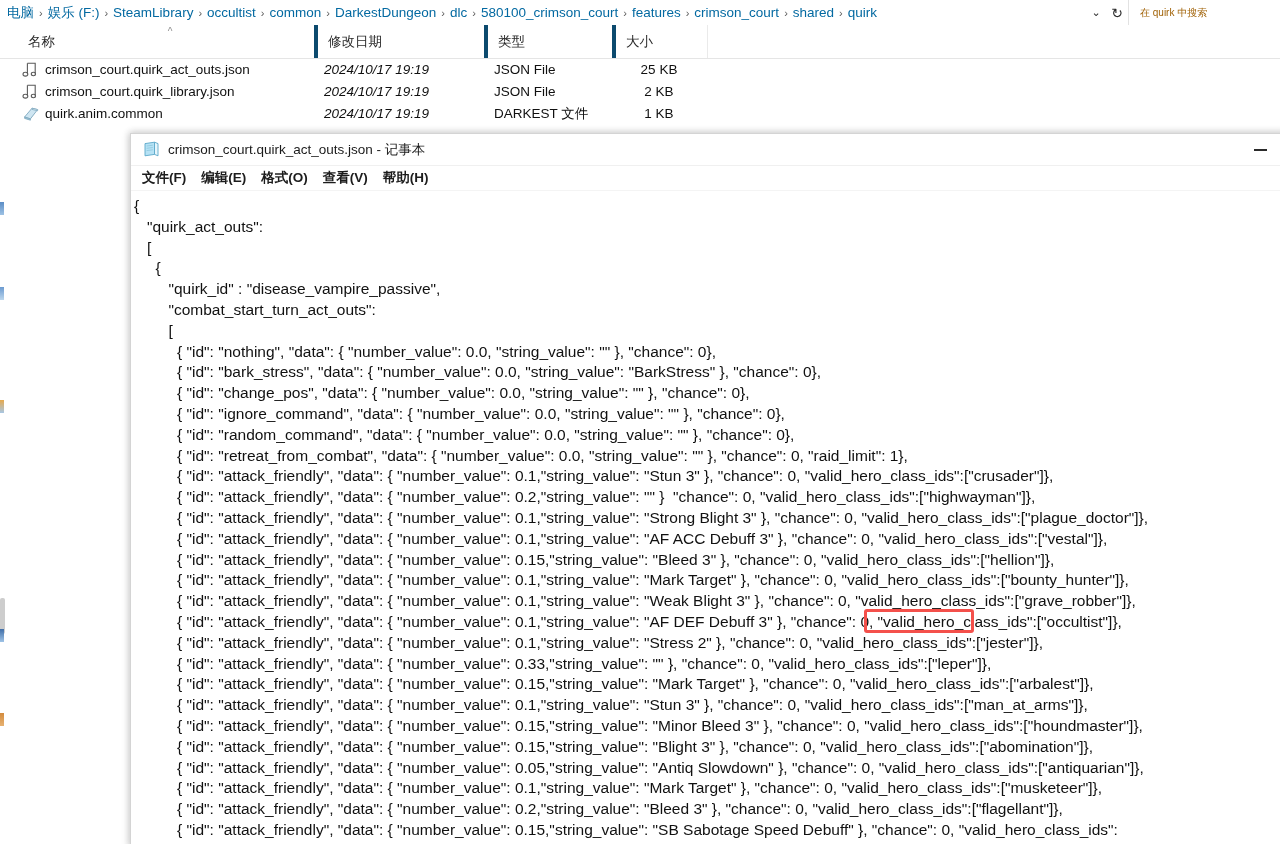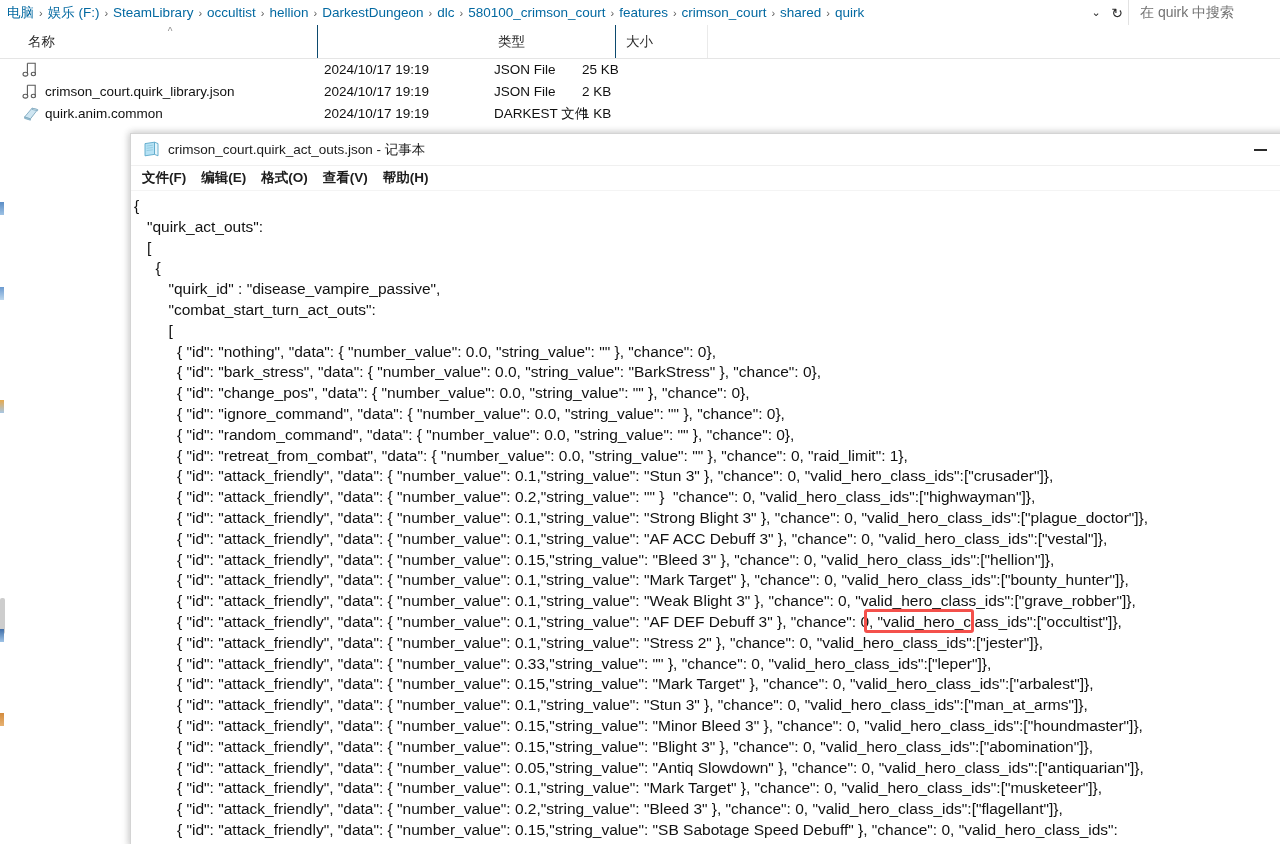--- a/index.html
+++ b/index.html
@@ -82,43 +82,43 @@
   #searchbox {
     width: 152px;
     height: 25px;
     border-left: 1px solid #e2e2e2;
     display: flex;
     align-items: center;
     padding-left: 11px;
     box-sizing: border-box;
   }
   #searchbox .ph {
-    font-size: 14px;
-    color: #737373;
+    font-size: 10px;
+    color: #a16207;
   }
 
   
   #colheader {
     position: absolute;
     left: 0; top: 25px;
     width: 1280px;
     height: 33px;
     background: #ffffff;
     border-bottom: 1px solid #e5e5e5;
   }
   .colh {
     position: absolute;
     top: 0;
     height: 33px;
     font-size: 13.5px;
     color: #2b2b2b;
     display: flex;
     align-items: center;
     box-sizing: border-box;
-    border-right: 1px solid #0c4a6e;
+    border-right: 4px solid #0c4a6e;
     padding-left: 10px;
   }
   #colh-name  { left: 18px;  width: 300px; }
   #colh-date  { left: 318px; width: 170px; }
   #colh-type  { left: 488px; width: 128px; }
   #colh-size  { left: 616px; width: 92px; border-right: 1px solid #eaeaea;}
   #sort-caret {
     position: absolute;
     left: 163px;
     top: 2px;
@@ -153,31 +153,32 @@
   }
   .f-name {
     position: absolute;
     left: 45px;
     line-height: 22px;
   }
   .f-date {
     position: absolute;
     left: 324px;
     line-height: 22px;
+    font-style: italic;
   }
   .f-type {
     position: absolute;
     left: 494px;
     line-height: 22px;
   }
   .f-size {
     position: absolute;
-    left: 582px;
+    left: 616px;
     width: 86px;
-    text-align: left;
+    text-align: center;
     line-height: 22px;
   }
 
   
   .edge-artifact {
     position: absolute;
     left: 0;
     width: 4px;
     height: 13px;
   }
@@ -292,21 +293,21 @@
     <div id="addressbar">
       <div id="breadcrumb">
           <span class="crumb">电脑</span>
           <span class="crumb-sep">›</span>
           <span class="crumb">娱乐 (F:)</span>
           <span class="crumb-sep">›</span>
           <span class="crumb">SteamLibrary</span>
           <span class="crumb-sep">›</span>
           <span class="crumb">occultist</span>
           <span class="crumb-sep">›</span>
-          <span class="crumb">hellion</span>
+          <span class="crumb">common</span>
           <span class="crumb-sep">›</span>
           <span class="crumb">DarkestDungeon</span>
           <span class="crumb-sep">›</span>
           <span class="crumb">dlc</span>
           <span class="crumb-sep">›</span>
           <span class="crumb">580100_crimson_court</span>
           <span class="crumb-sep">›</span>
           <span class="crumb">features</span>
           <span class="crumb-sep">›</span>
           <span class="crumb">crimson_court</span>
@@ -317,33 +318,35 @@
         </div>
       <div id="addr-chevron">⌄</div>
       <div id="addr-refresh">↻</div>
       <div id="searchbox">
         <span class="ph">在 quirk 中搜索</span>
       </div>
     </div>
 
     <div id="colheader">
       <div class="colh" id="colh-name">名称</div>
+      <div class="colh" id="colh-date">修改日期</div>
       <div class="colh" id="colh-type">类型</div>
       <div class="colh" id="colh-size">大小</div>
       <div id="sort-caret">^</div>
     </div>
 
     <div id="filelist">
         <div class="frow">
           <div class="f-icon"><svg width="18" height="18" viewBox="0 0 18 18">
               <path d="M5.4 2.2 L13.2 2.2 L13.2 12.6" stroke="#5a5a5a" stroke-width="1.1" fill="none"></path>
               <ellipse cx="3.4" cy="13.2" rx="2.4" ry="1.9" fill="none" stroke="#5a5a5a" stroke-width="1.1"></ellipse>
               <ellipse cx="11.4" cy="13.0" rx="2.1" ry="1.7" fill="none" stroke="#5a5a5a" stroke-width="1.1"></ellipse>
               <path d="M5.4 2.2 L5.4 12.8" stroke="#5a5a5a" stroke-width="1.1" fill="none"></path>
             </svg></div>
+          <div class="f-name">crimson_court.quirk_act_outs.json</div>
           <div class="f-date">2024/10/17 19:19</div>
           <div class="f-type">JSON File</div>
           <div class="f-size">25 KB</div>
         </div>
         <div class="frow">
           <div class="f-icon"><svg width="18" height="18" viewBox="0 0 18 18">
               <path d="M5.4 2.2 L13.2 2.2 L13.2 12.6" stroke="#5a5a5a" stroke-width="1.1" fill="none"></path>
               <ellipse cx="3.4" cy="13.2" rx="2.4" ry="1.9" fill="none" stroke="#5a5a5a" stroke-width="1.1"></ellipse>
               <ellipse cx="11.4" cy="13.0" rx="2.1" ry="1.7" fill="none" stroke="#5a5a5a" stroke-width="1.1"></ellipse>
               <path d="M5.4 2.2 L5.4 12.8" stroke="#5a5a5a" stroke-width="1.1" fill="none"></path>

